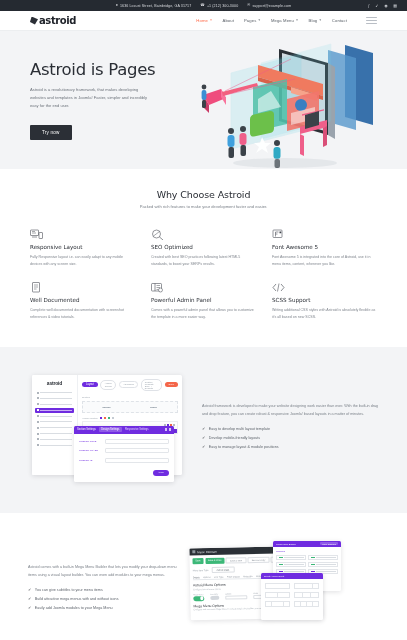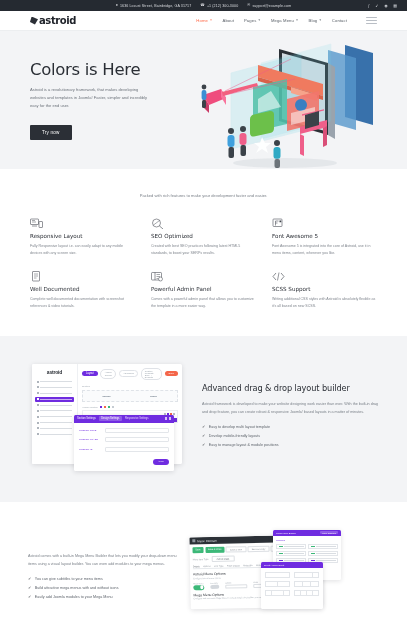--- a/index.html
+++ b/index.html
@@ -150,21 +150,21 @@
           <i></i>
           <i></i>
           <i></i>
         </span>
     </div>
   </div>
 
   <div class="hero">
     <div class="hero-inner">
       <div class="hero-copy">
-        <div class="hero-title">Colors is Here</div>
+        <div class="hero-title">Astroid is Pages</div>
         <div class="hero-sub">Astroid is a revolutionary framework, that makes developing websites and templates in Joomla! Faster, simpler and incredibly easy for the end user.</div>
         <span class="btn-dark">Try now</span>
       </div>
     </div>
     <div class="hero-art">
       <svg viewBox="0 0 210 130" width="210" height="130">
 
         <g opacity="0.95">
           <polygon points="150,6 178,14 178,86 150,78" fill="#2f6aa8"></polygon>
           <polygon points="133,11 161,19 161,91 133,83" fill="#4f92c9" opacity=".8"></polygon>
@@ -226,20 +226,21 @@
           <rect x="78.5" y="108" width="7" height="12" rx="3" fill="#2fa9c4"></rect>
           <rect x="79.5" y="120" width="5.5" height="9" rx="2" fill="#3b4249"></rect>
         </g>
 
         <ellipse cx="90" cy="124" rx="52" ry="5" fill="#c9ced4" opacity=".35"></ellipse>
       </svg>
     </div>
   </div>
 
   <div class="features">
+    <div class="sec-title">Why Choose Astroid</div>
     <div class="sec-sub">Packed with rich features to make your development faster and easier.</div>
 
     <div class="grid">
 
       <div>
         <div class="card-icon">
           <svg viewBox="0 0 26 22" width="13" height="11">
               <rect x="1" y="2" width="16" height="11" rx="1" fill="none" stroke="#3c4149" stroke-width="1.1"></rect>
               <rect x="18" y="7" width="7" height="12" rx="1" fill="none" stroke="#3c4149" stroke-width="1.1"></rect>
               <path d="M4 16h10" stroke="#3c4149" stroke-width="1.1"></path>
@@ -419,21 +420,20 @@
             <span style="flex:1; height:5px; border:.5px solid #e3e6ea; border-radius:1px;"></span>
           </div>
         </div>
         <div style="position:absolute; right:5px; bottom:4px;">
           <span style="background:#6f2ce0; color:#fff; font-size:2.4px; padding:1.4px 5px; border-radius:6px;">Apply</span>
         </div>
       </div>
     </div>
 
     <div class="builder-copy">
-      <div class="blk-title">Advanced drag &amp; drop layout builder</div>
       <div class="blk-text">Astroid framework is developed to make your website designing work easier than ever. With the built-in drag and drop feature, you can create robust &amp; responsive Joomla! based layouts in a matter of minutes.</div>
       <div class="chk">
         <span class="tick">✓</span>
         <span>Easy to develop multi layout template</span>
       </div>
       <div class="chk">
         <span class="tick">✓</span>
         <span>Develop mobile-friendly layouts</span>
       </div>
       <div class="chk">

